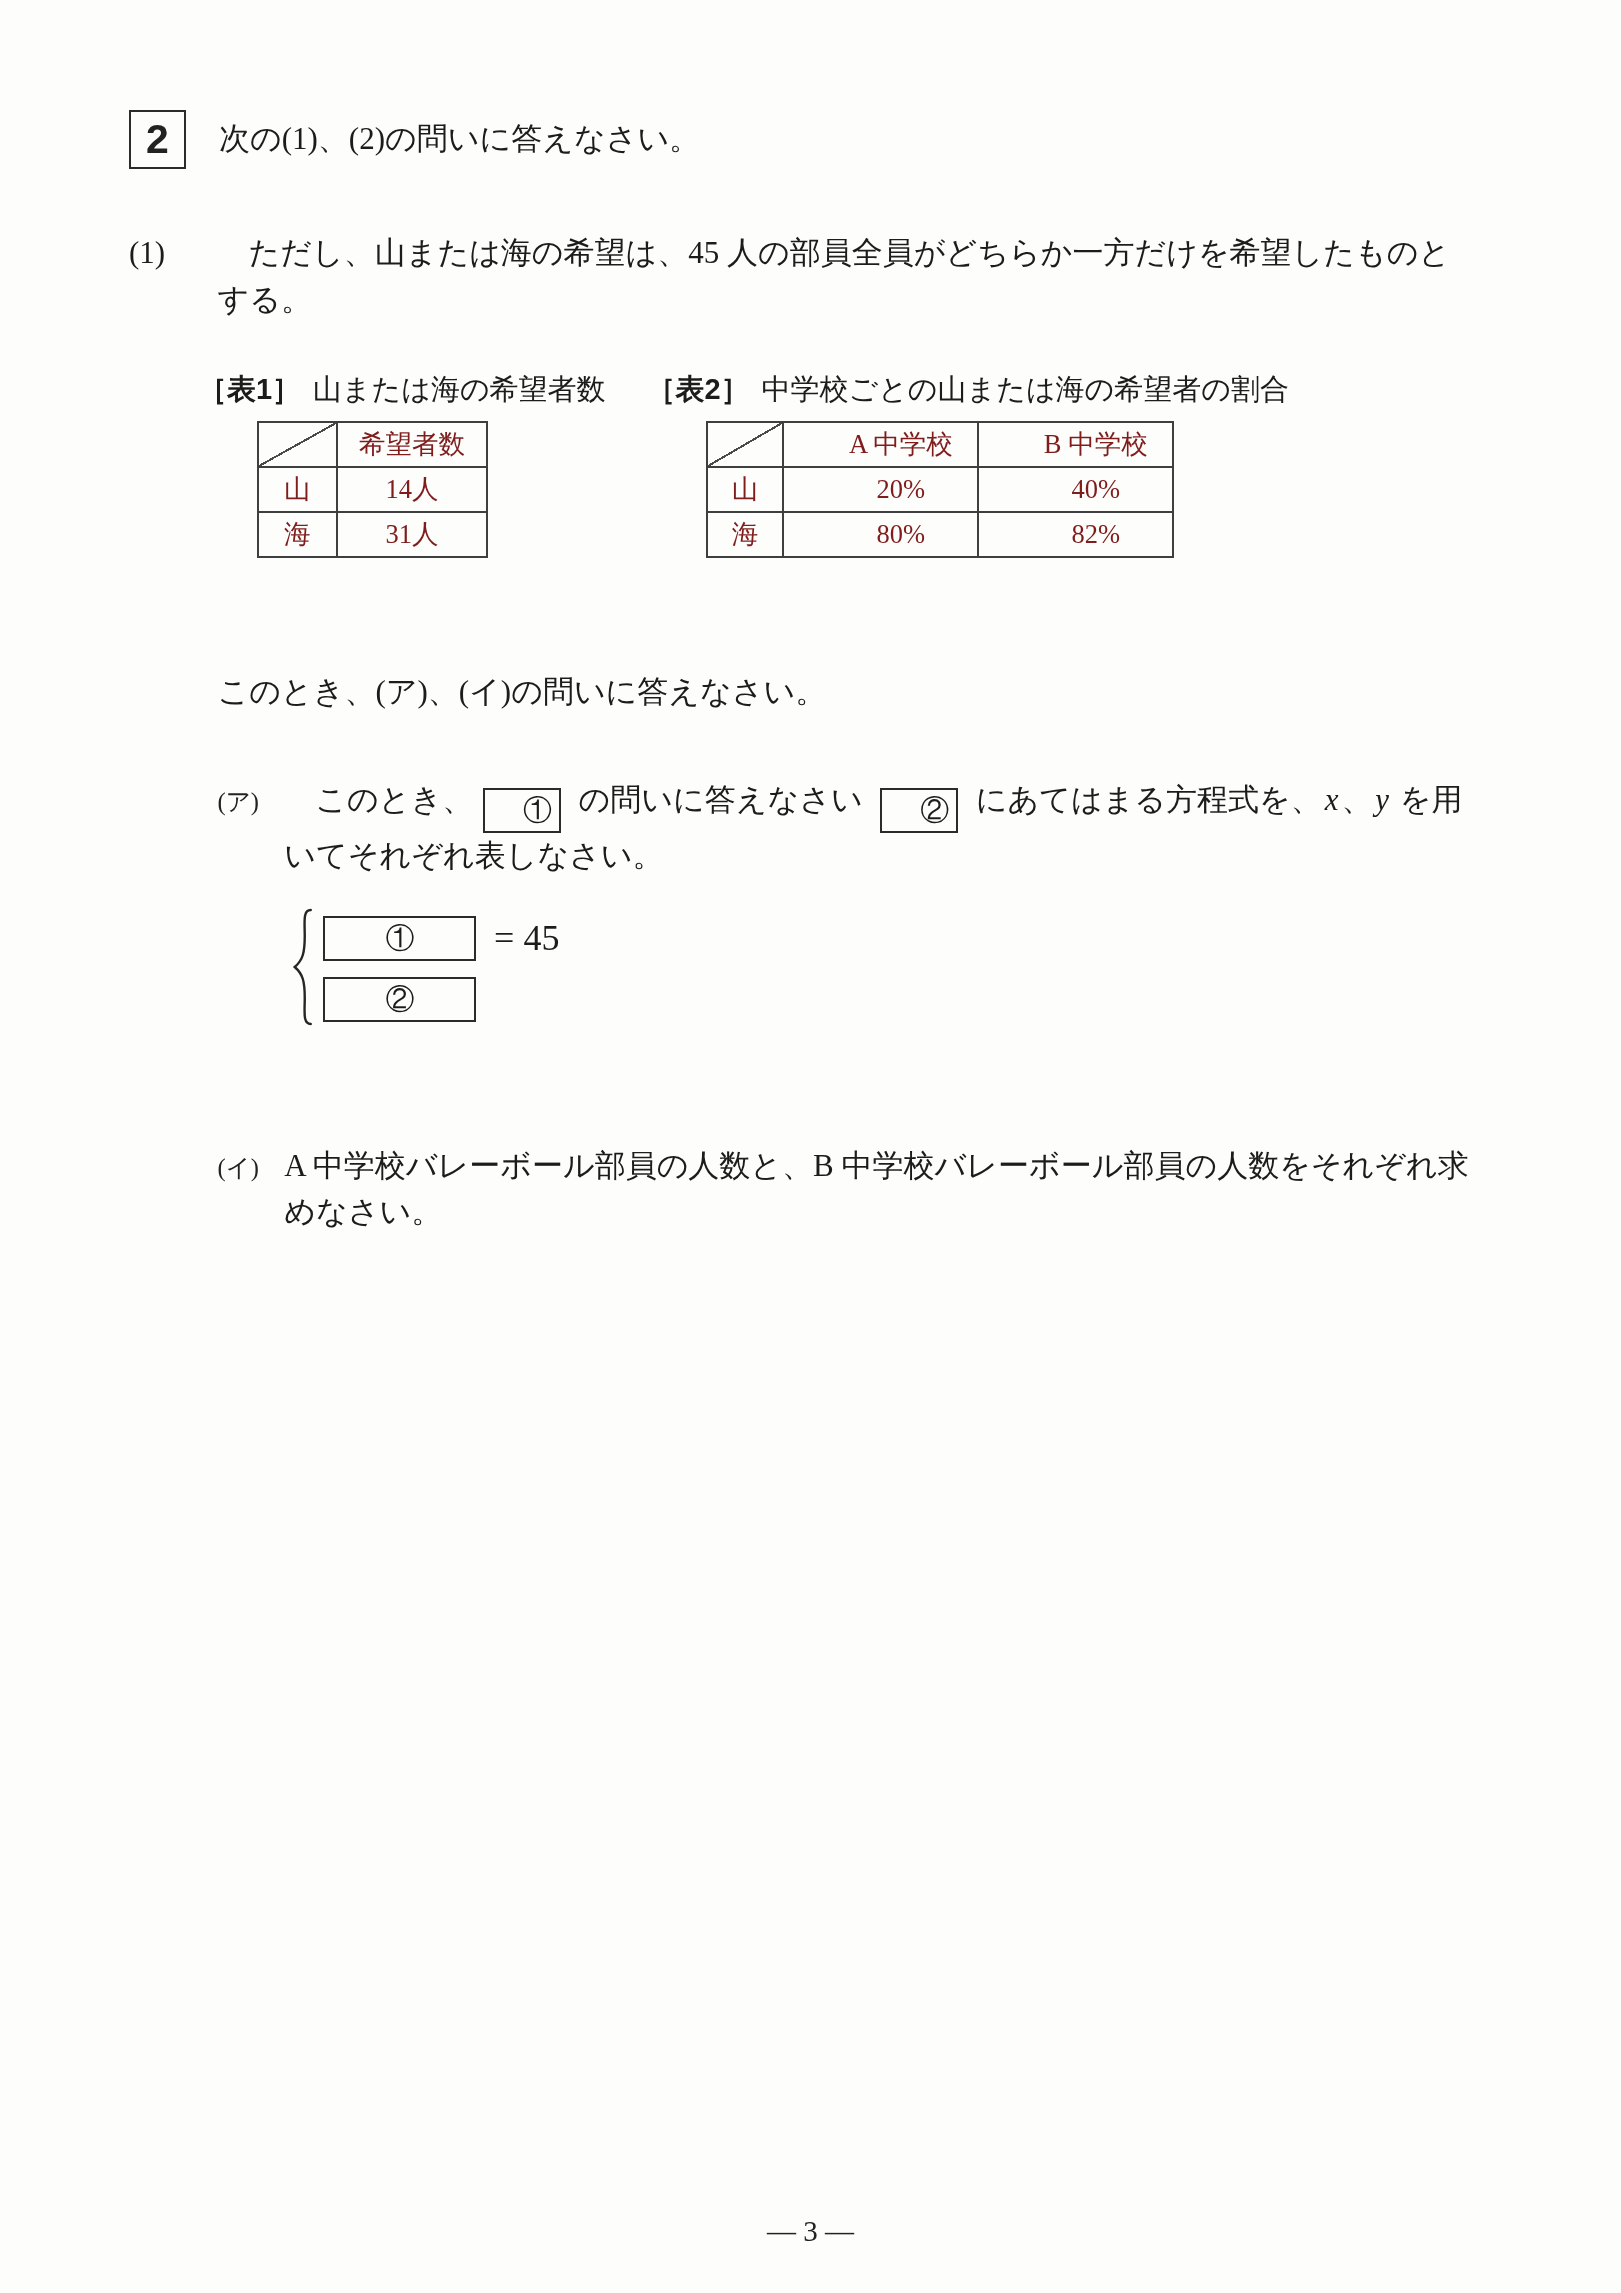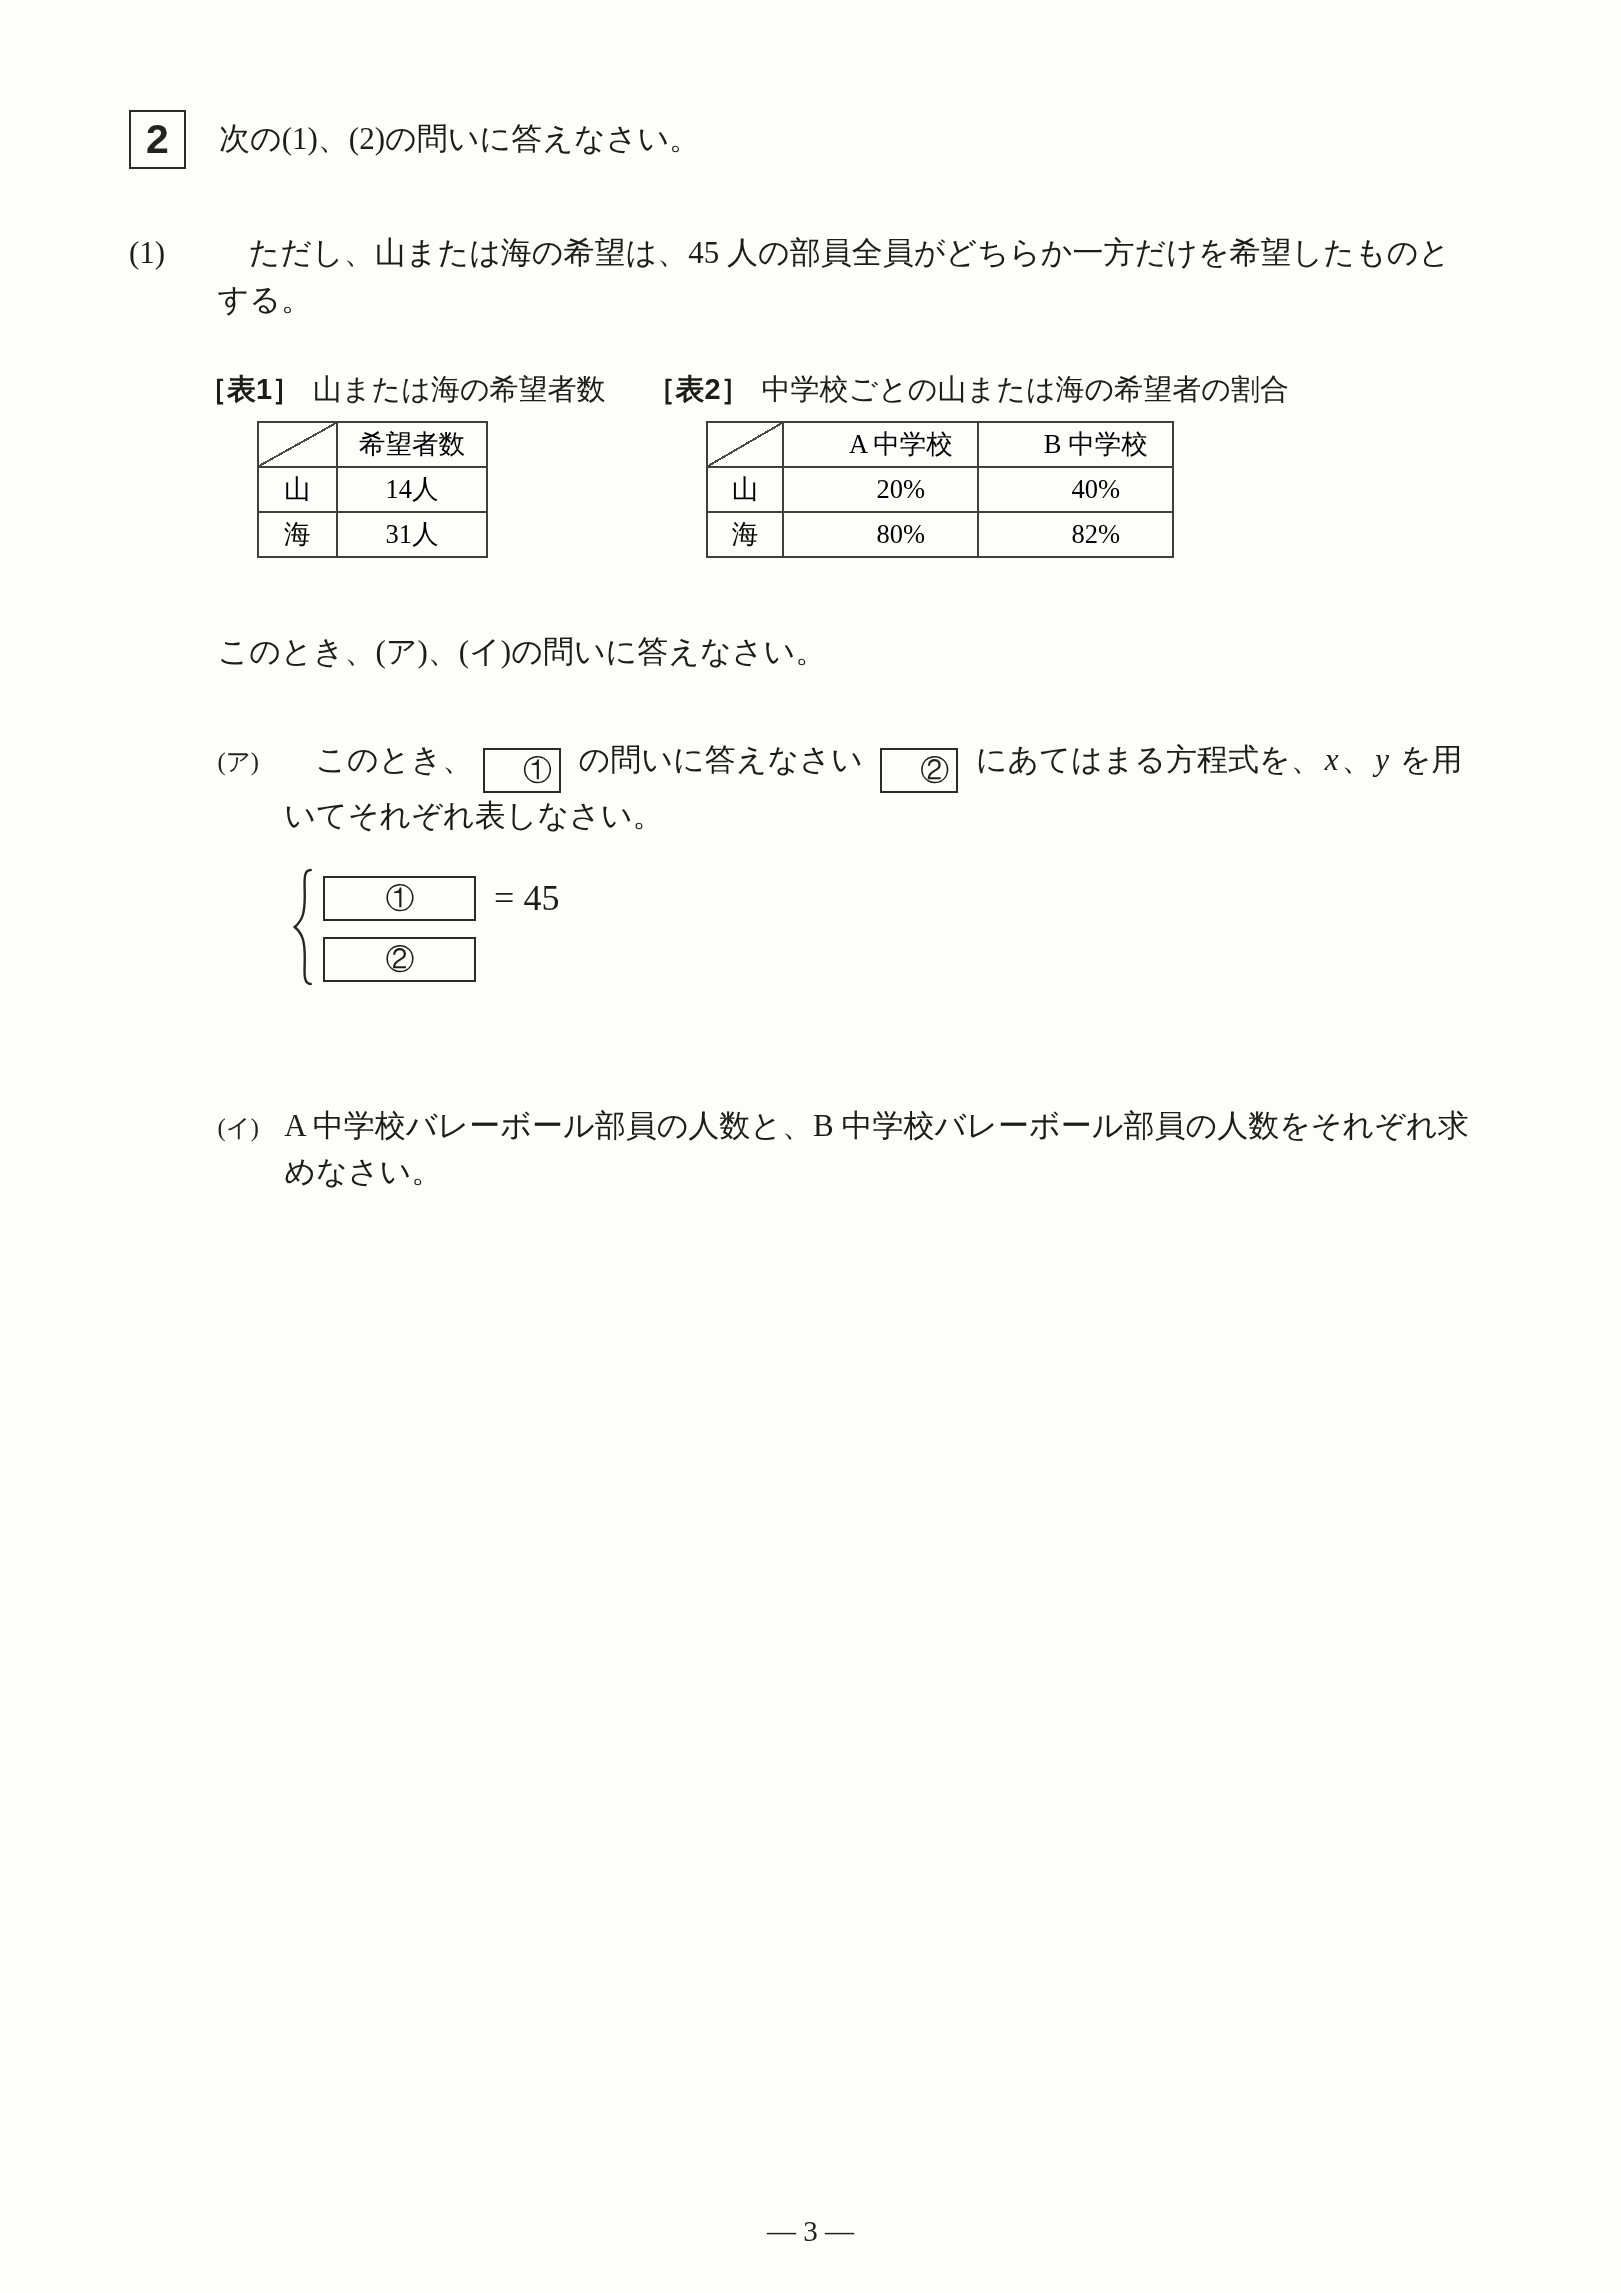--- a/index.html
+++ b/index.html
@@ -41,39 +41,39 @@
 
   .gothic {
     font-family: "Liberation Sans", "DejaVu Sans", sans-serif;
     font-weight: 600; font-size: 29px;
   }
   .mvar { font-style: italic; padding: 0 2.9px; }
 
   
   .tables-row { display: flex; gap: 41px; margin-top: 45px; margin-left: -19.6px; }
   .tcaption { display: flex; align-items: baseline; gap: 11.8px; margin-bottom: 9.8px; white-space: nowrap; font-size: 29px; }
-  table { border-collapse: collapse; margin-left: 59px; font-size: 26.5px; color: #000000; }
+  table { border-collapse: collapse; margin-left: 59px; font-size: 26.5px; color: #7f1d1d; }
   td {
     border: 2px solid #3f3f3f;
     text-align: center; vertical-align: middle;
     height: 43px; padding: 0 3.9px;
   }
   .t1 .c1 { width: 69px; }
   .t1 .c2 { width: 141px; }
   .t2 .c1 { width: 67px; }
   .t2 .c2, .t2 .c3 { width: 145px; padding-left: 44px; }
   .diag {
     background: linear-gradient(to bottom right,
       transparent calc(50% - 1px),
       #4a4a4a calc(50% - 1px),
       #4a4a4a calc(50% + 1px),
       transparent calc(50% + 1px));
   }
 
-  .sub-instruction { margin-top: 71px; }
+  .sub-instruction { margin-top: 111px; }
 
   
   .inline-box {
     display: inline-flex; align-items: center; justify-content: center;
     width: 74px; height: 41px;
     border: 2px solid #2b2b2b;
     vertical-align: -9.8px;
     margin: 0 9.8px;
     font-size: 29px;
   }

